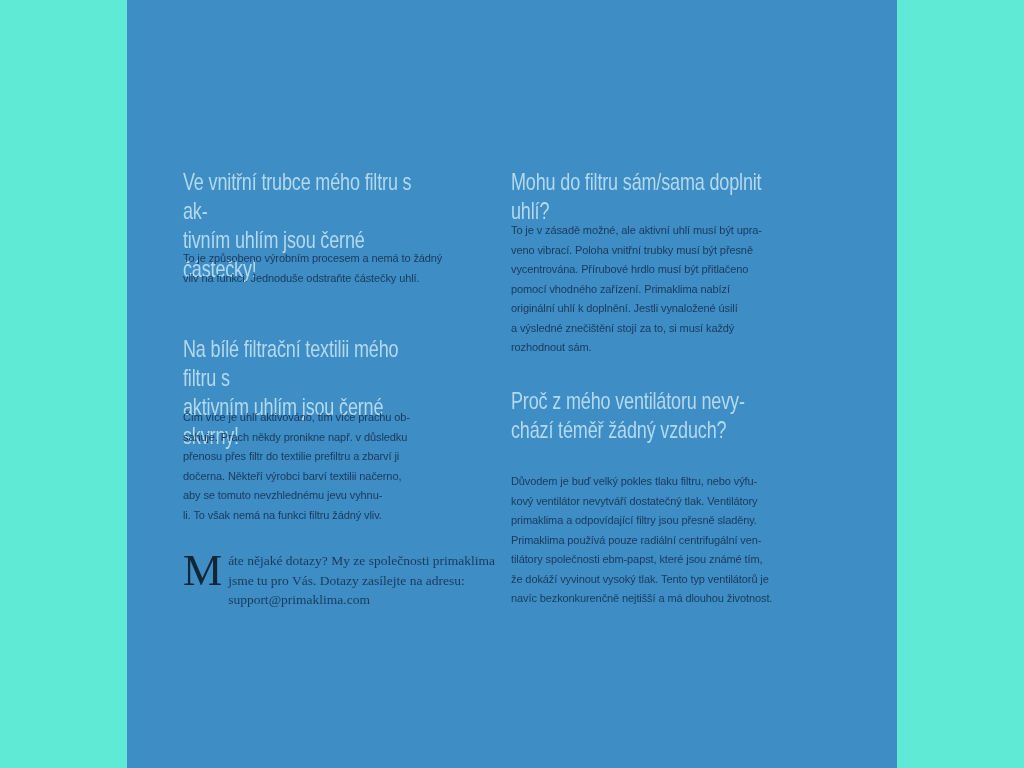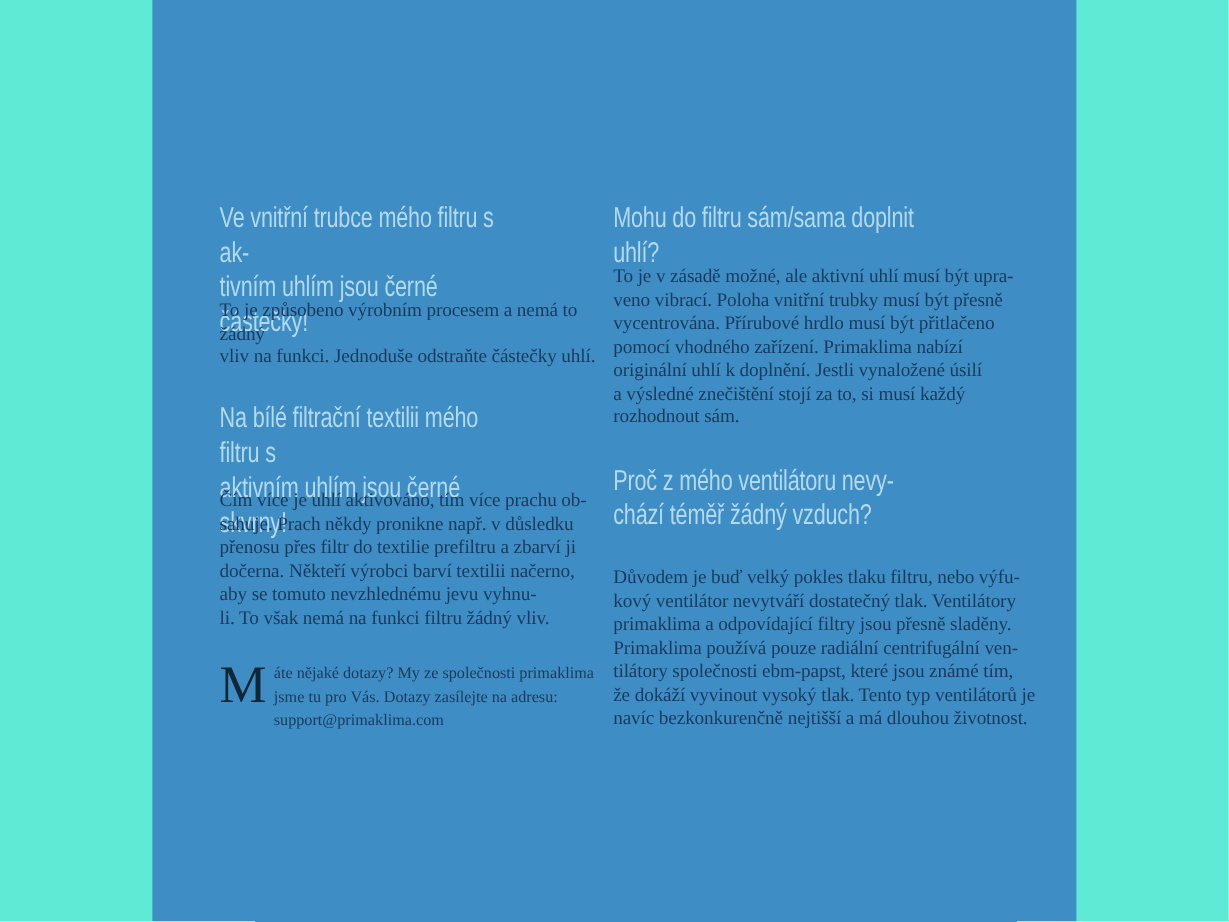--- a/index.html
+++ b/index.html
@@ -32,22 +32,22 @@
     font-size: 24px;
     line-height: 29px;
     font-weight: 400;
     color: #B3D9EE;
     white-space: pre-line;
     transform: scaleX(0.75);
     transform-origin: left top;
     letter-spacing: -0.2px;
   }
   .answer {
-    font-family: Liberation Serif, serif;
-    font-size: 16px;
+    font-family: Liberation Sans, sans-serif;
+    font-size: 11px;
     line-height: 19.5px;
     color: #1A3A5C;
     white-space: pre-line;
     letter-spacing: -0.1px;
   }
   .contact {
     font-family: "Liberation Serif", serif;
     font-size: 13.5px;
     line-height: 19.5px;
     color: #1A3A5C;

